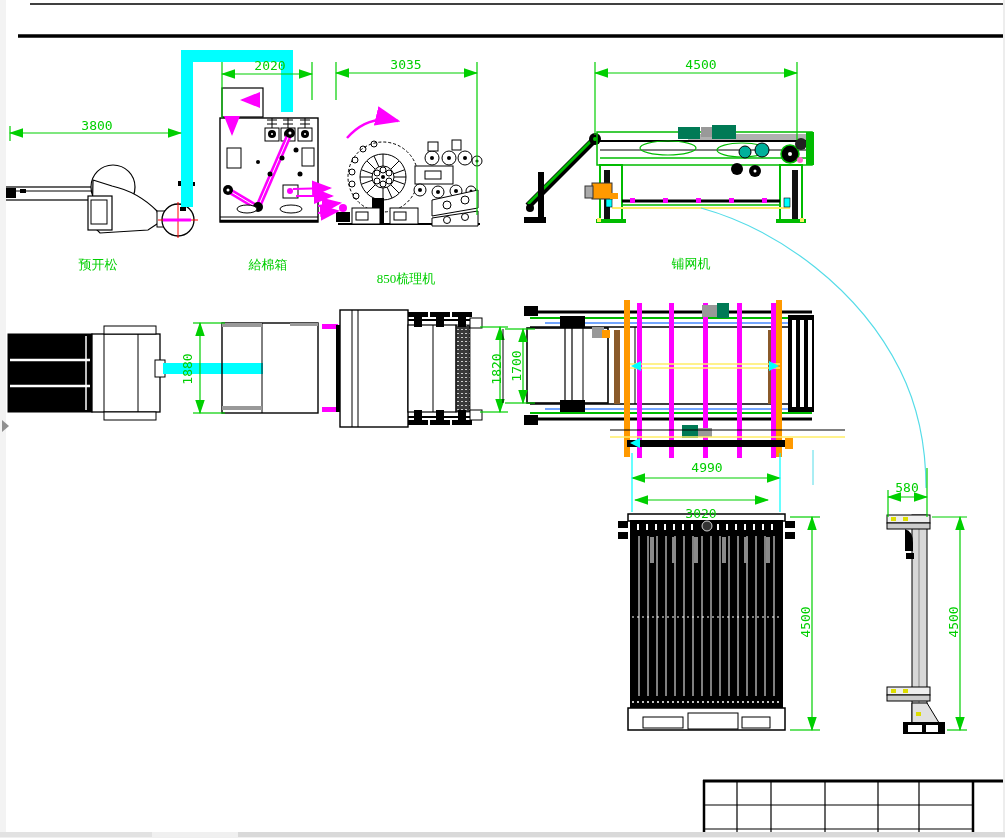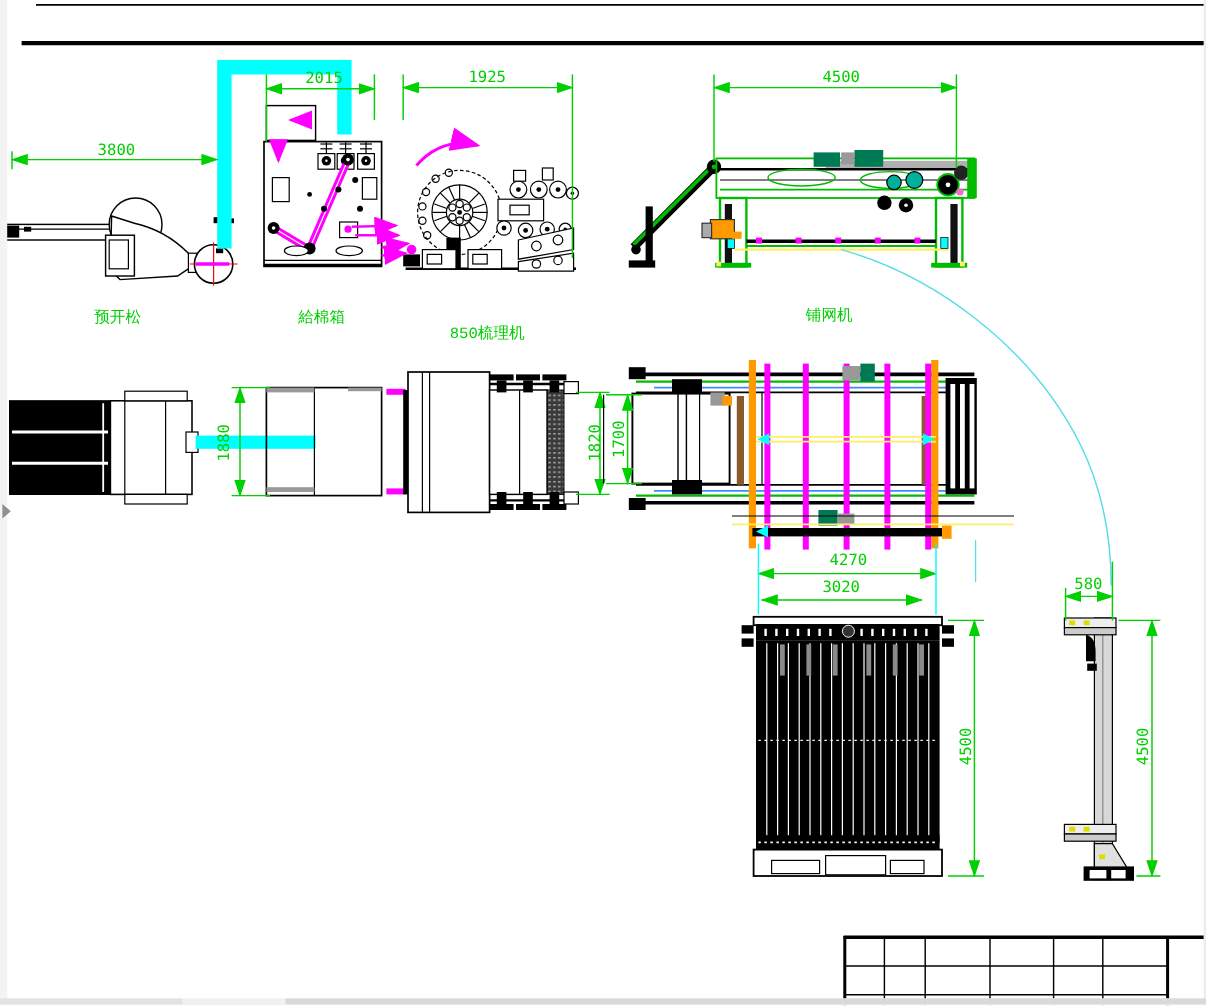--- a/index.html
+++ b/index.html
@@ -2,21 +2,21 @@
 <html><head>
 <meta charset="utf-8">
 <style>
   html,body{margin:0;padding:0;background:#ffffff;}
   #stage{position:relative;width:1005px;height:838px;background:#ffffff;overflow:hidden;
          font-family:"DejaVu Sans",sans-serif;}
   #cad{position:absolute;left:0;top:0;}
   .t{position:absolute;color:#00cf00;font-family:"DejaVu Sans Mono","Liberation Mono",monospace;
      font-size:13px;line-height:14px;text-align:center;white-space:nowrap;}
   .rot{transform:rotate(-90deg);}
-  .lbl{position:absolute;color:#00cf00;font-family:Liberation Mono, monospace;
+  .lbl{position:absolute;color:#00cf00;font-family:Liberation Serif, serif;
      font-size:13px;line-height:14px;text-align:center;white-space:nowrap;}
 </style>
 </head>
 <body>
 
 <div id="stage">
 
 <svg id="cad" width="1005" height="838" viewBox="0 0 1005 838">
   <defs>
     <marker id="ga" markerWidth="12" markerHeight="8" refX="11" refY="4" orient="auto-start-reverse">
@@ -503,28 +503,28 @@
     <rect x="0" y="0" width="6" height="838" fill="#f3f3f3"></rect>
     <polygon points="2,420 9,426 2,432" fill="#909090"></polygon>
     <rect x="1003" y="0" width="2" height="838" fill="#ededed"></rect>
     <rect x="0" y="832" width="1005" height="6" fill="#f0f0f0"></rect>
     <rect x="0" y="832" width="152" height="5" fill="#e2e2e2"></rect>
     <rect x="238" y="832" width="767" height="5" fill="#d9d9d9"></rect>
   </g>
 </svg>
 
 <div class="t" style="left:62px;top:119px;width:70px;">3800</div>
-<div class="t" style="left:235px;top:59px;width:70px;">2015</div>
-<div class="t" style="left:371px;top:58px;width:70px;">1925</div>
+<div class="t" style="left:235px;top:59px;width:70px;">2020</div>
+<div class="t" style="left:371px;top:58px;width:70px;">3035</div>
 <div class="t" style="left:666px;top:58px;width:70px;">4500</div>
 <div class="t rot" style="left:158px;top:362px;width:60px;">1880</div>
 <div class="t rot" style="left:467px;top:362px;width:60px;">1820</div>
 <div class="t rot" style="left:487px;top:359px;width:60px;">1700</div>
-<div class="t" style="left:672px;top:461px;width:70px;">4270</div>
-<div class="t" style="left:666px;top:483px;width:70px;">3020</div>
+<div class="t" style="left:672px;top:461px;width:70px;">4990</div>
+<div class="t" style="left:666px;top:507px;width:70px;">3020</div>
 <div class="t rot" style="left:776px;top:615px;width:60px;">4500</div>
 <div class="t" style="left:877px;top:481px;width:60px;">580</div>
 <div class="t rot" style="left:924px;top:615px;width:60px;">4500</div>
 
 <div class="lbl" style="left:58px;top:258px;width:80px;">预开松</div>
 <div class="lbl" style="left:228px;top:258px;width:80px;">給棉箱</div>
 <div class="lbl" style="left:356px;top:272px;width:100px;">850梳理机</div>
 <div class="lbl" style="left:651px;top:257px;width:80px;text-align:center;">铺网机</div>
 
 </div>

